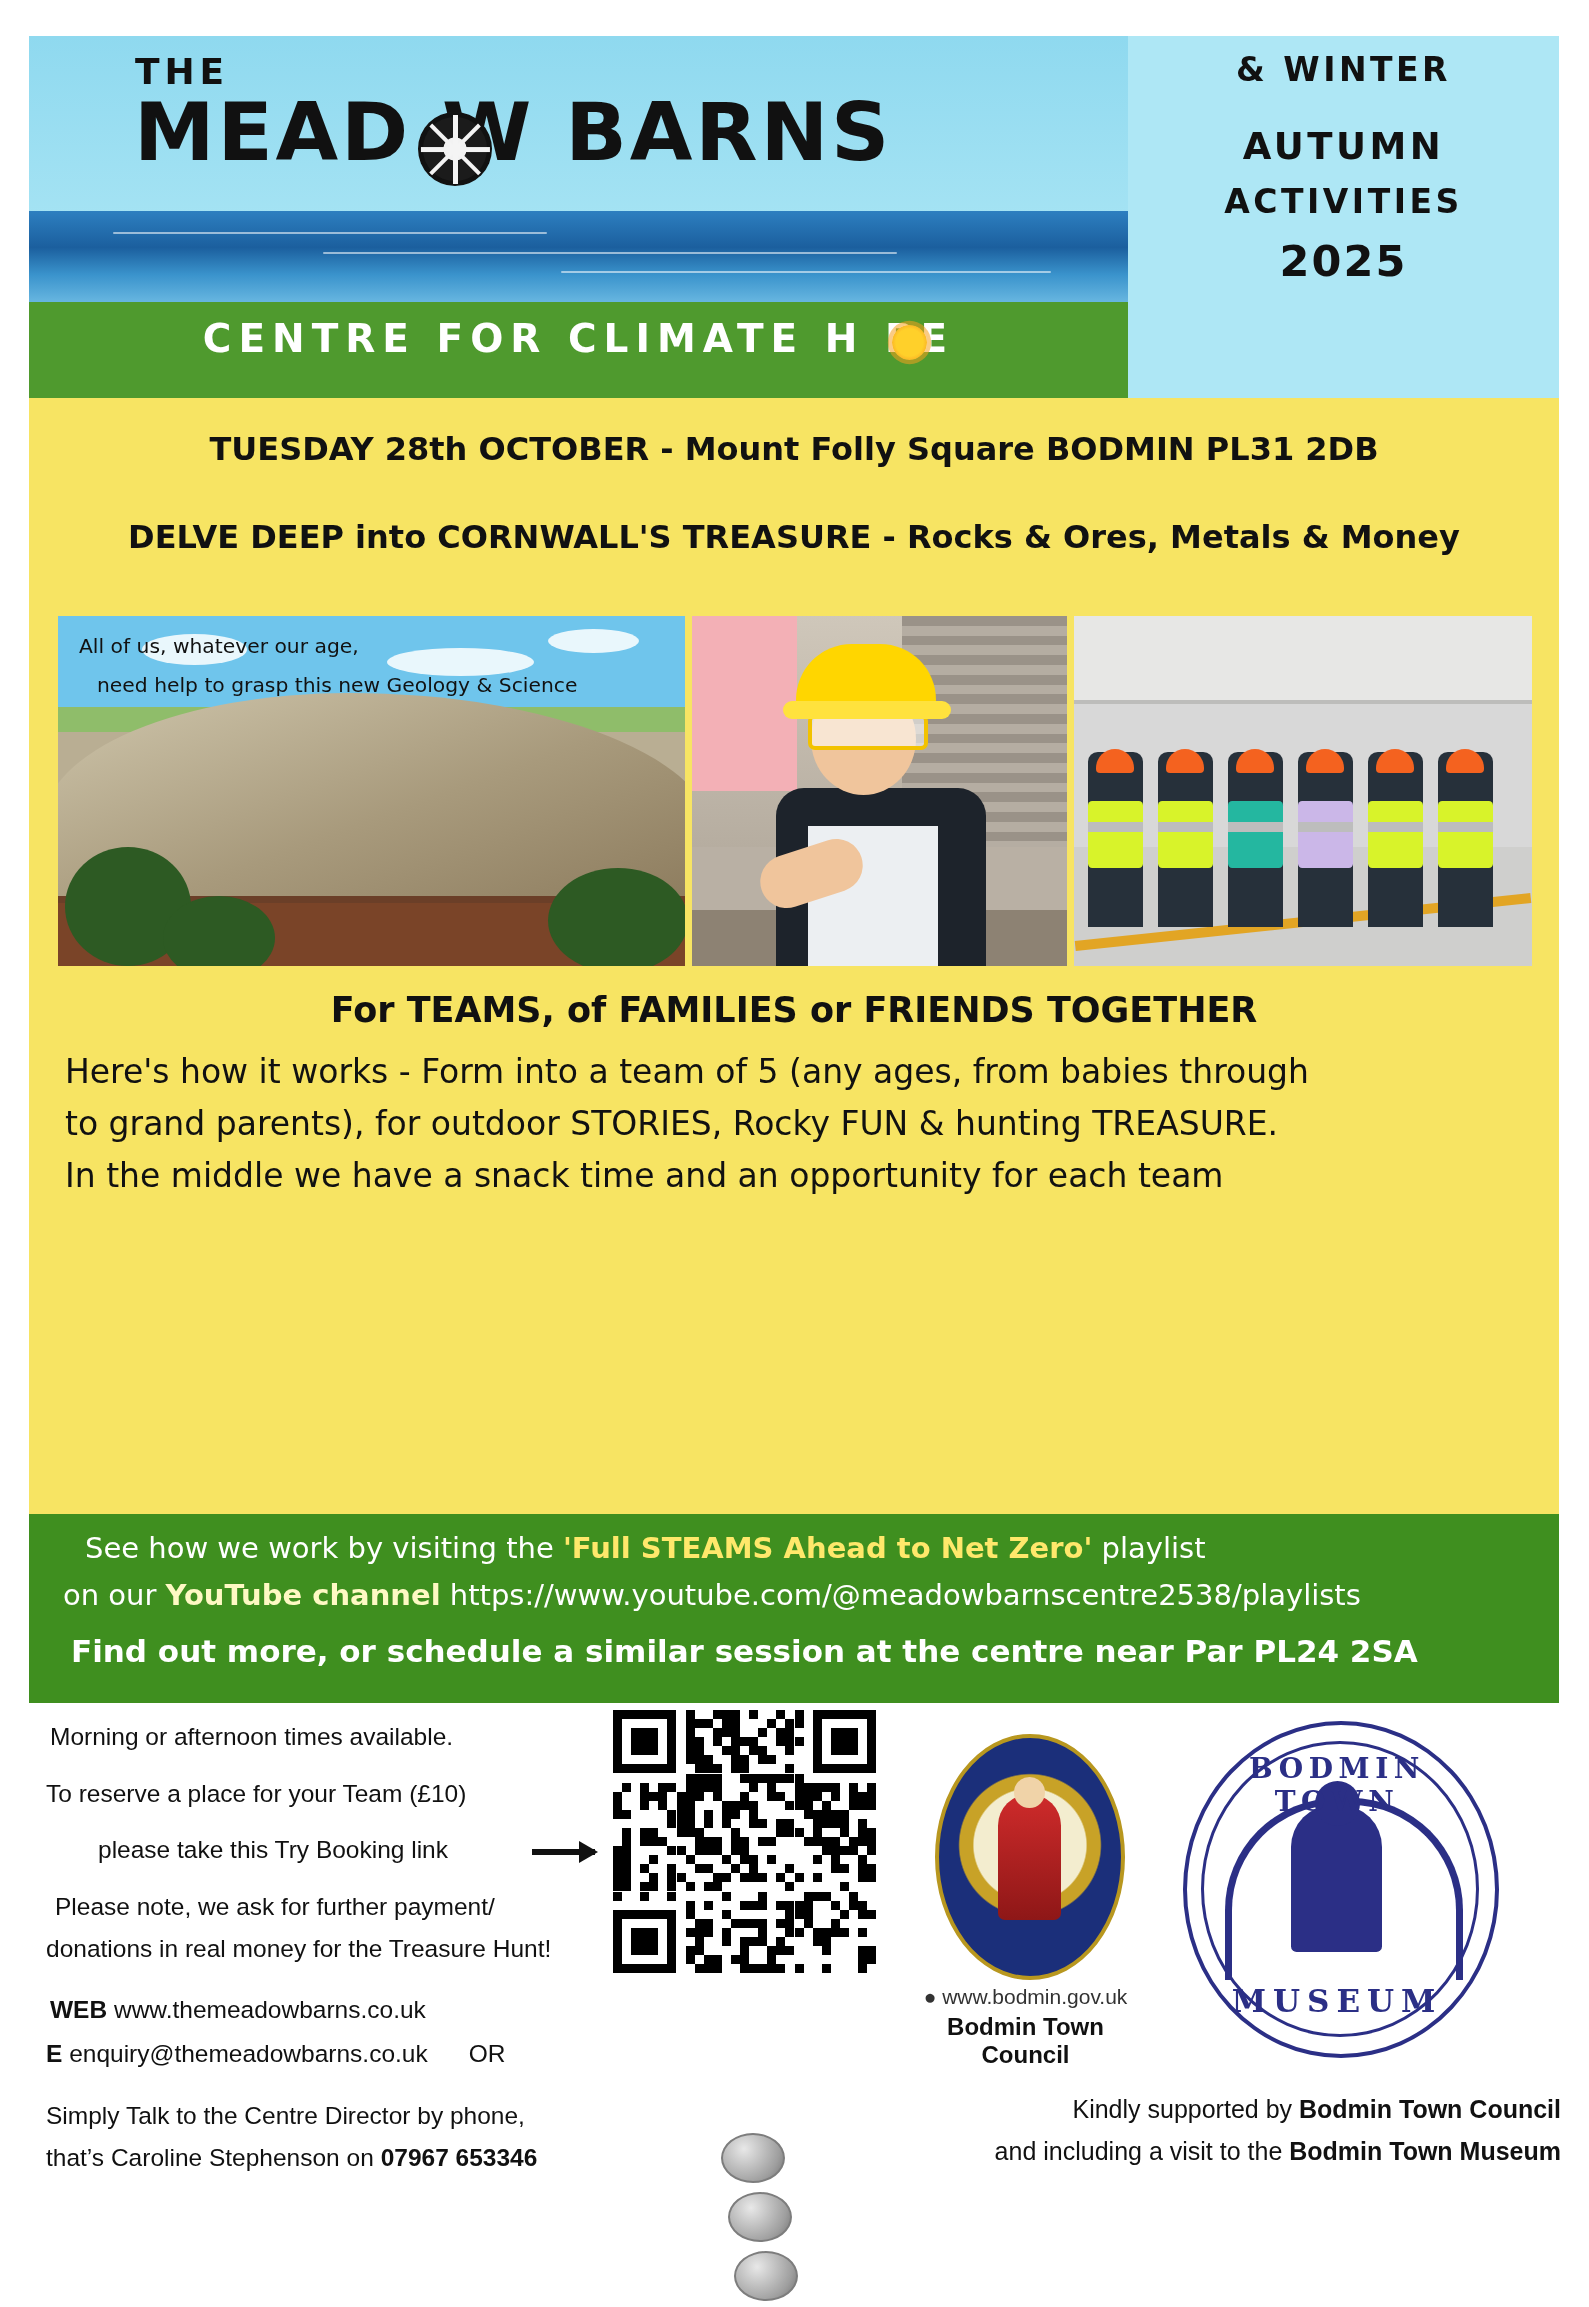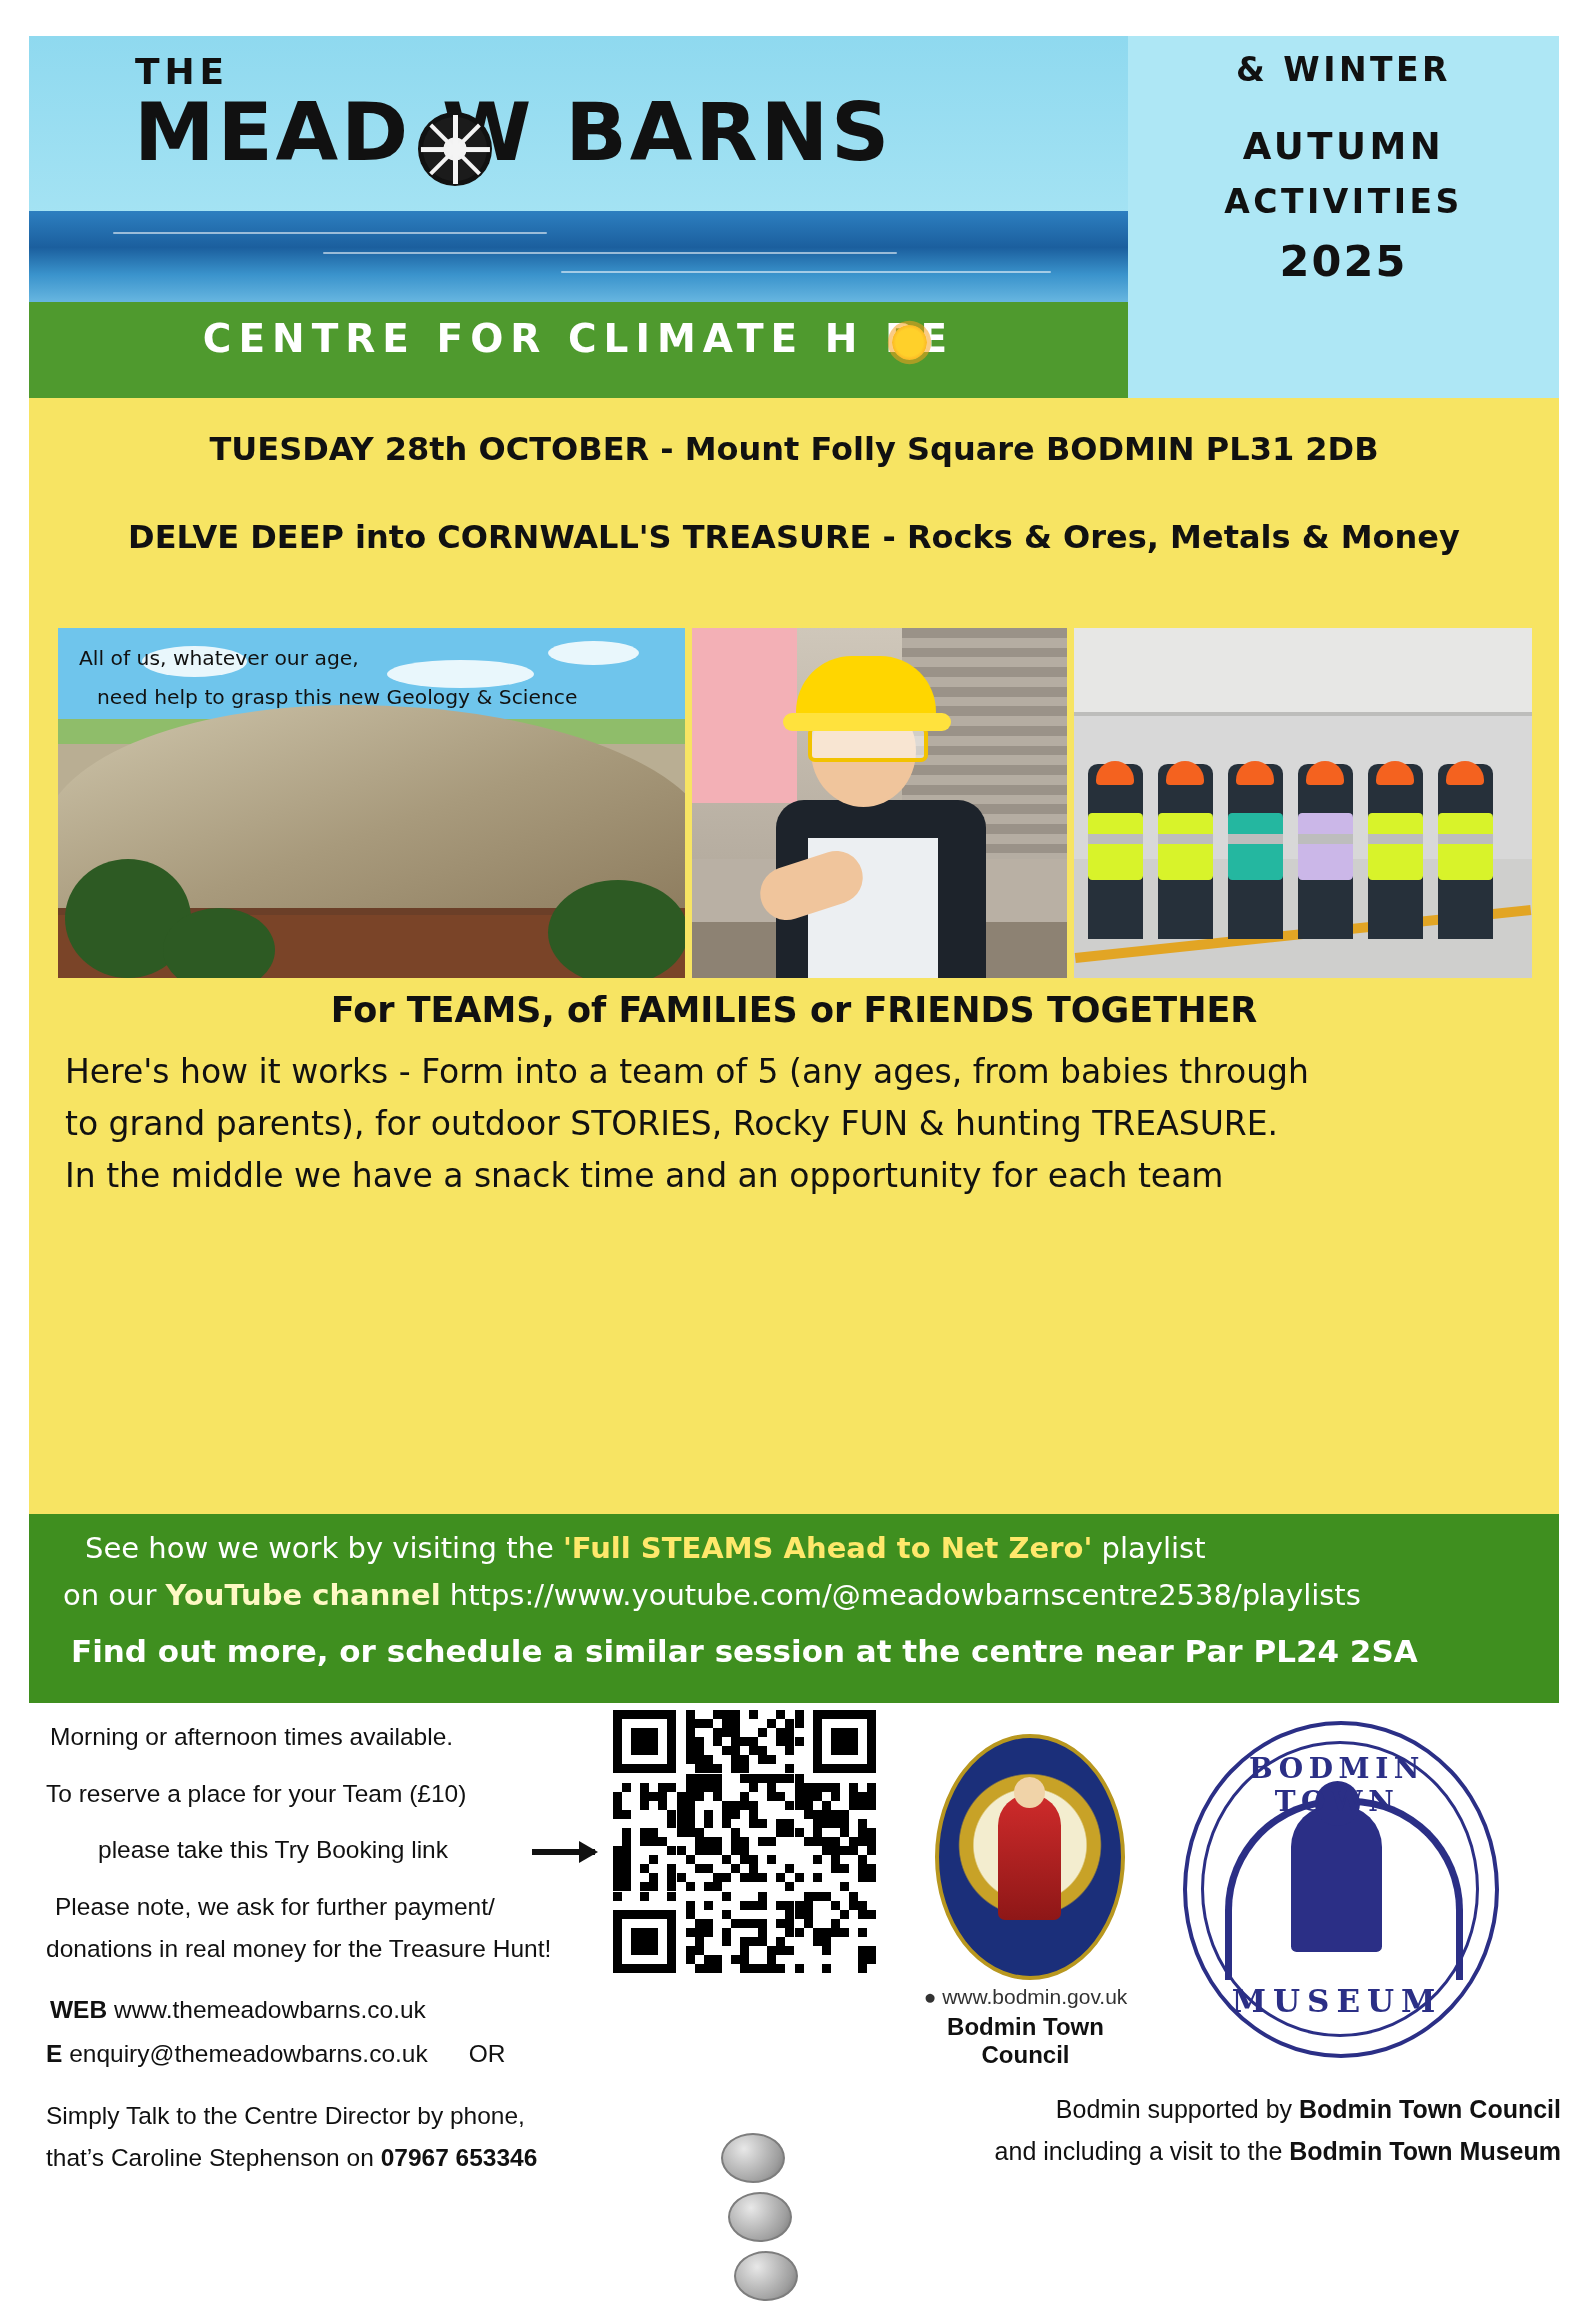--- a/index.html
+++ b/index.html
@@ -102,21 +102,21 @@
     font-family:"DejaVu Sans", sans-serif;
     font-size:32px;color:#111;font-weight:bold;white-space:nowrap;
   }
   .line-delve{
     position:absolute;left:0;top:120px;width:1530px;text-align:center;
     font-family:"DejaVu Sans", sans-serif;
     font-size:32px;color:#111;font-weight:bold;white-space:nowrap;
   }
 
   
-  .photos{position:absolute;left:29px;top:230px;width:1474px;height:350px;}
+  .photos{position:absolute;left:29px;top:218px;width:1474px;height:350px;}
   .photo{position:absolute;top:0;height:350px;overflow:hidden;}
   .p1{left:0;width:627px;
       background:linear-gradient(#6fc5ec 0 91px,#8fbd6a 91px 116px,#b9ae93 116px 231px,#7b5f46 231px 280px,#6b3f28 280px 319px,#2f4a26 319px 350px);}
   .p1 .cloud{position:absolute;background:#ffffff;border-radius:50%;opacity:.85;}
   .p1 .hill{
     position:absolute;left:-14px;top:77px;width:672px;height:203px;
     background:linear-gradient(160deg,#cfc6ac,#a89a7c 55%,#8d7c5e);
     border-radius:50% 60% 0 0/70% 80% 0 0;
   }
   .p1 .water{position:absolute;left:0;top:287px;width:627px;height:63px;background:#7a4428;}
@@ -828,17 +828,17 @@
     <div class="museum-seal">
       <div class="seal-oval"></div>
       <div class="seal-oval2"></div>
       <div class="seal-arch"></div>
       <div class="seal-king"></div>
       <div class="seal-kinghead"></div>
       <div class="seal-text-top">BODMIN  TOWN</div>
       <div class="seal-text-bottom">MUSEUM</div>
     </div>
 
-    <div class="support1"><span>Bodmin supported by </span><b>Bodmin Town Council</b></div>
+    <div class="support1"><span>Kindly supported by </span><b>Bodmin Town Council</b></div>
     <div class="support2"><span>and including a visit to the </span><b>Bodmin Town Museum</b></div>
   </div>
 </div>
 
 
 </body></html>

